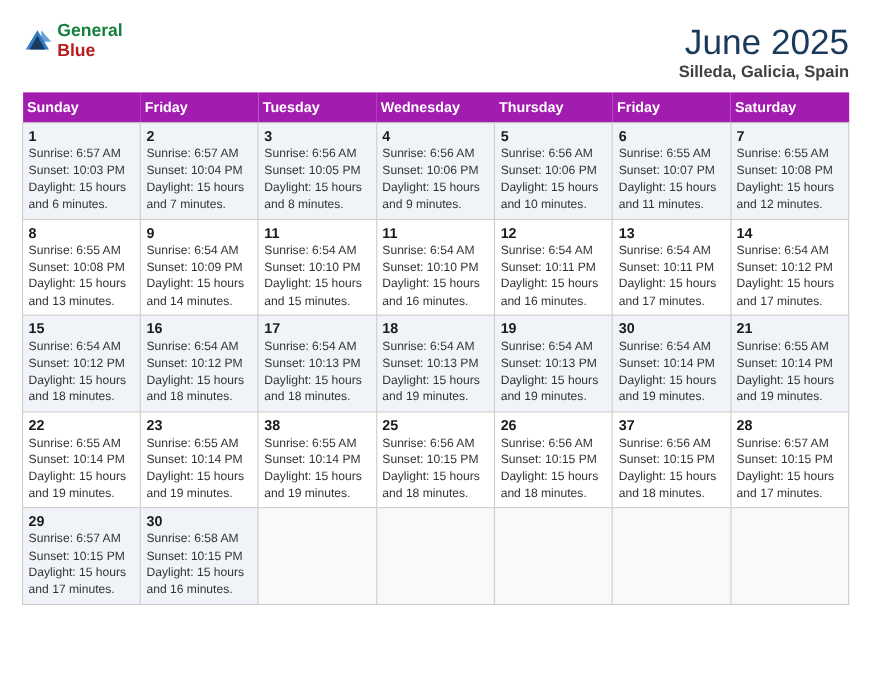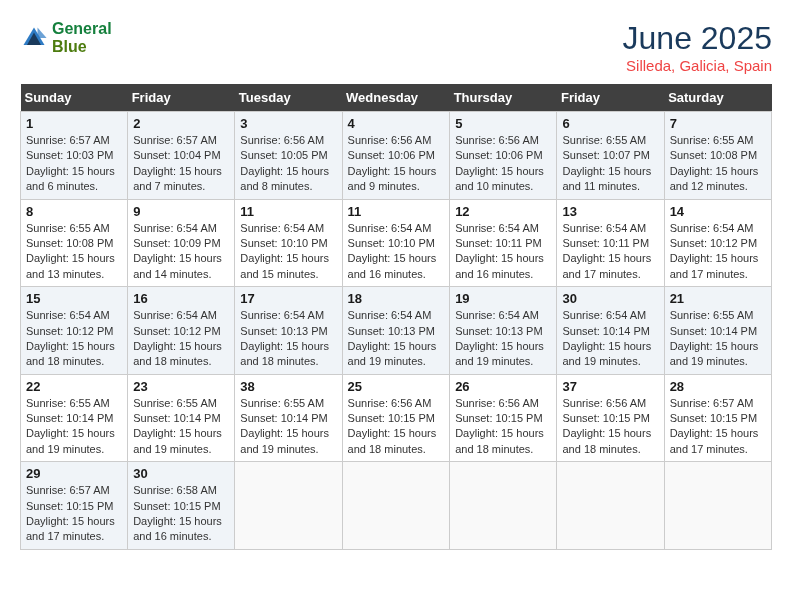--- a/index.html
+++ b/index.html
@@ -28,29 +28,30 @@
     .title-block {
       text-align: right;
     }
     .month-title {
       font-size: 32px;
       font-weight: normal;
       color: #1a3a5c;
     }
     .location-title {
       font-size: 15px;
-      color: #ef4444;
+      color: #404040;
+      font-weight: bold;
     }
     table {
       width: 100%;
       border-collapse: collapse;
       font-size: 11px;
     }
     thead tr th {
-      background-color: #404040;
+      background-color: #a21caf;
       color: #fff;
       padding: 6px 4px;
       text-align: left;
       font-size: 13px;
       font-weight: bold;
     }
     tbody tr td {
       border: 1px solid #ccc;
       vertical-align: top;
       padding: 4px 5px;
@@ -85,21 +86,21 @@
 
 <div class="header">
   <div class="logo">
     <svg class="logo-icon" viewBox="0 0 40 40">
       <polygon points="20,5 35,30 5,30" fill="#2e7bc4"></polygon>
       <polygon points="20,12 30,30 10,30" fill="#1a3a5c"></polygon>
       <polygon points="25,5 38,20 25,20" fill="#2e7bc4" opacity="0.7"></polygon>
     </svg>
     <div>
       <div style="font-size:16px;font-weight:bold;color:#15803d;">General</div>
-      <div style="font-size:16px;font-weight:bold;color:#4d7c0f;">Blue</div>
+      <div style="font-size:16px;font-weight:bold;color:#b91c1c;">Blue</div>
     </div>
   </div>
   <div class="title-block">
     <div class="month-title">June 2025</div>
     <div class="location-title">Silleda, Galicia, Spain</div>
   </div>
 </div>
 
 <table>
   <thead>

